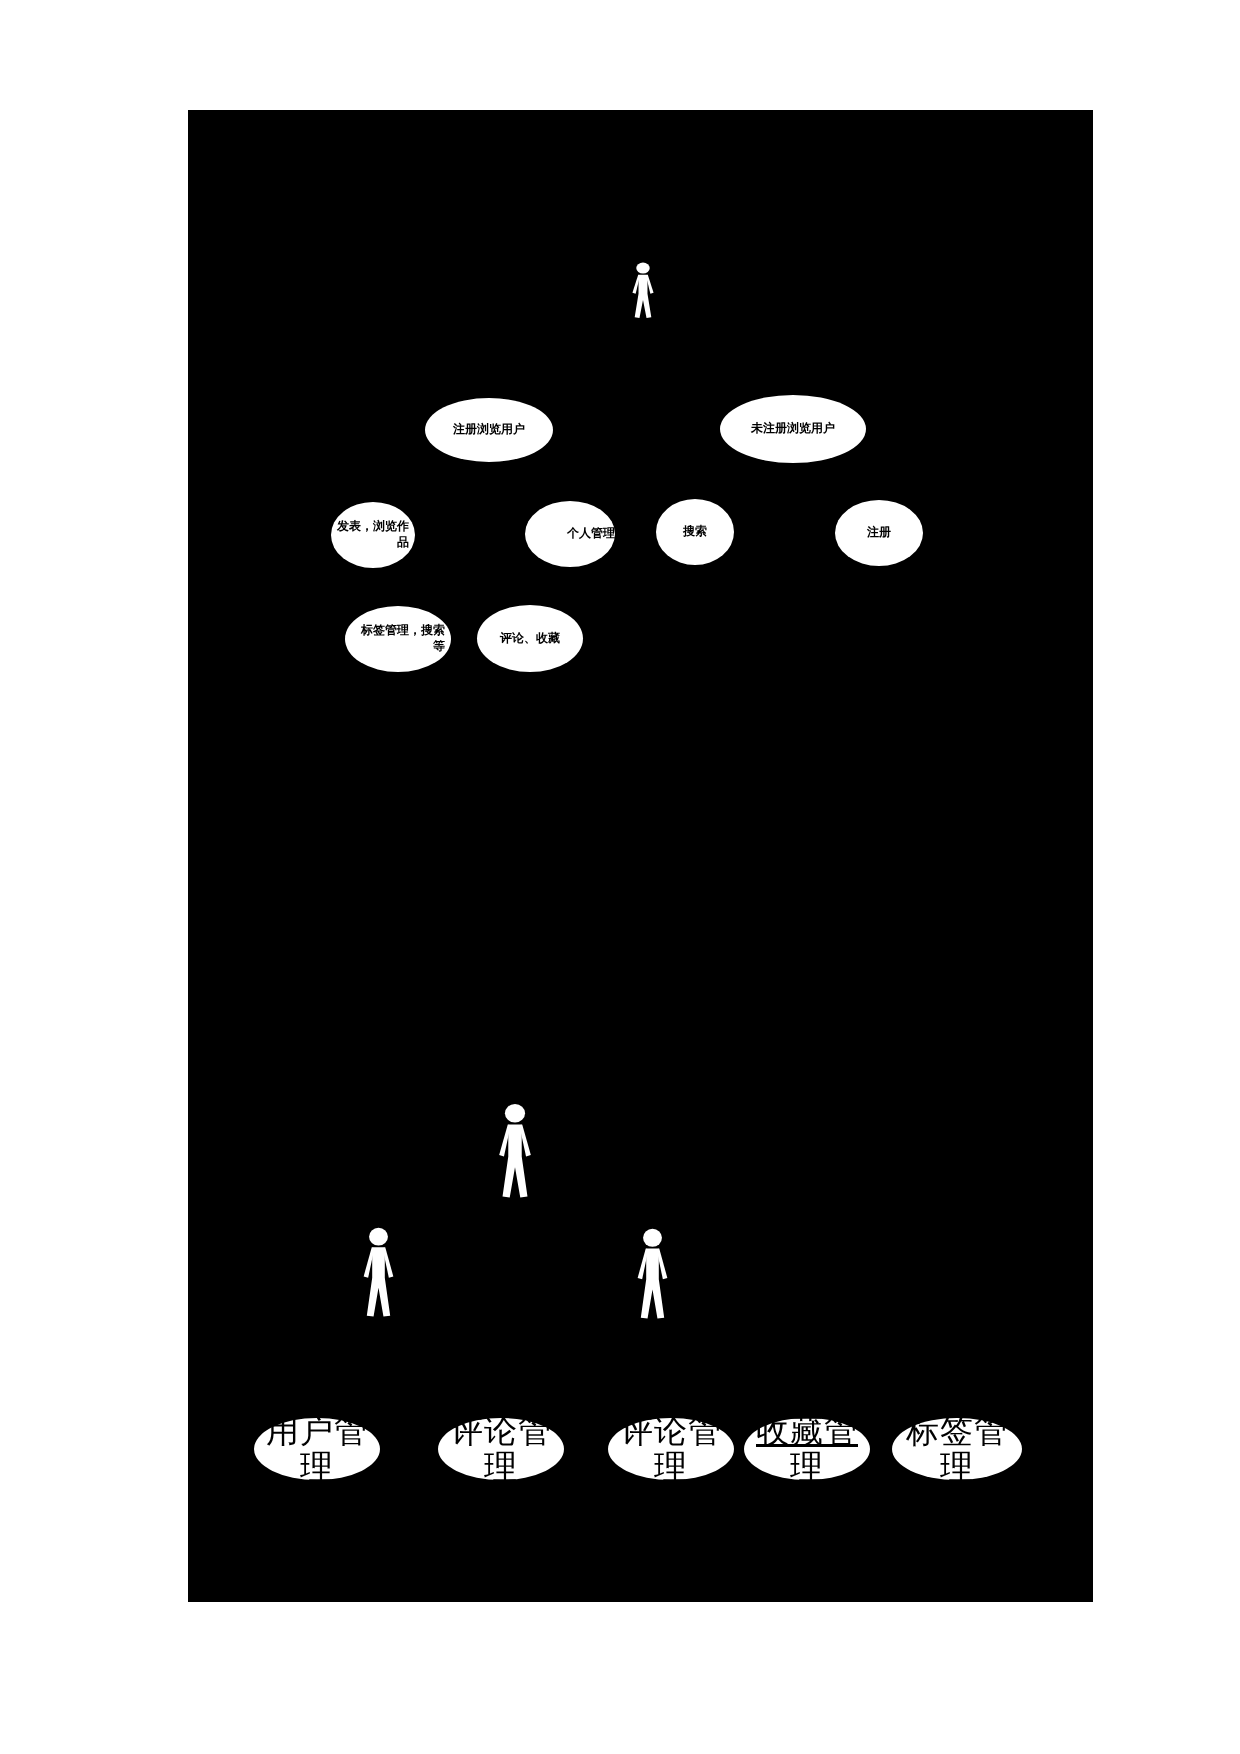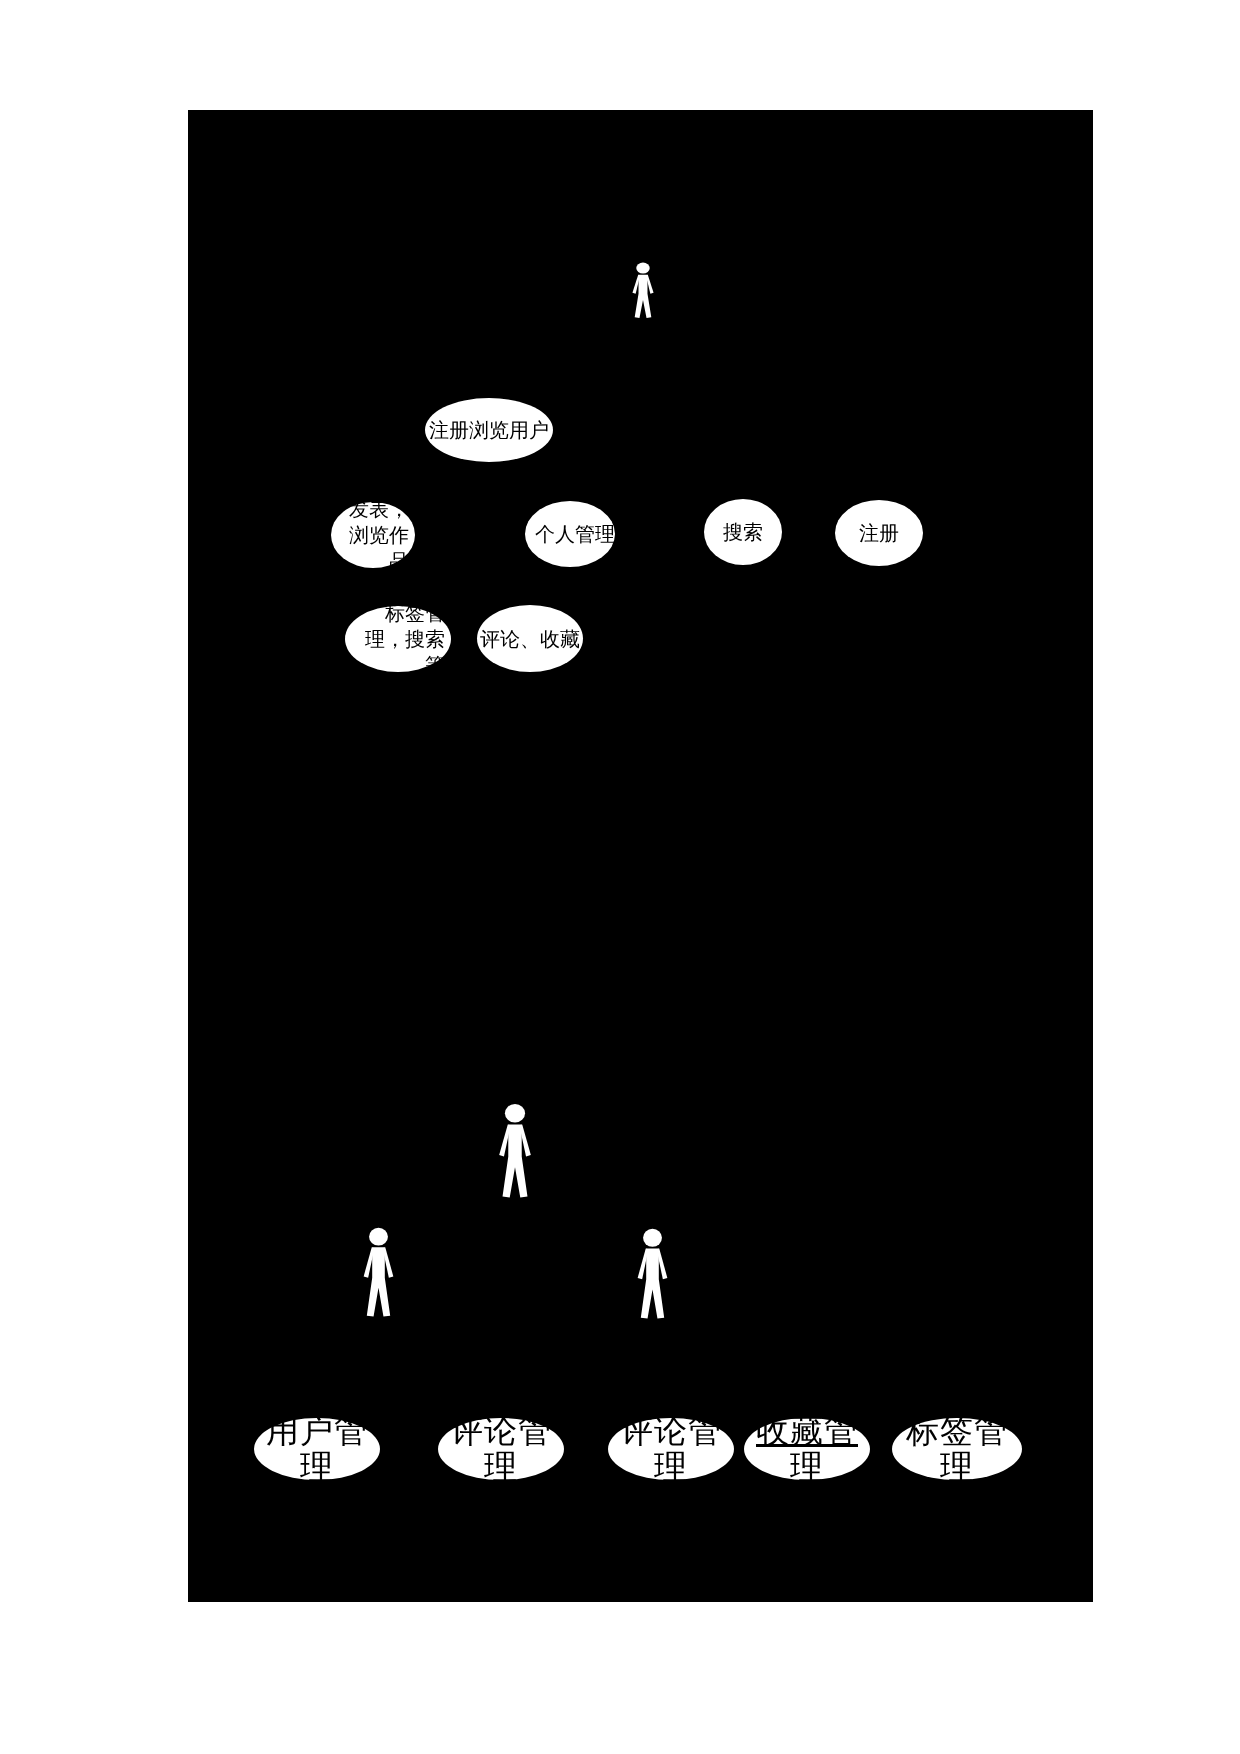--- a/index.html
+++ b/index.html
@@ -32,22 +32,22 @@
     justify-content: center;
     text-align: center;
     color: #000000;
   }
   .uc .uc-label {
     display: block;
     text-align: center;
   }
   .uc-top .uc-label {
     font-family: "Liberation Sans", sans-serif;
-    font-weight: normal;
-    font-size: 20px;
+    font-weight: bold;
+    font-size: 12px;
     line-height: 1.3;
   }
   .uc-wrap .uc-label {
     width: 100%;
     padding: 0 6px;
     text-align: right;
   }
   .uc-bottom .uc-label {
     font-family: "Liberation Serif", serif;
     font-weight: normal;
@@ -90,30 +90,33 @@
     <div class="actor" style="left:439px; top:152px; width:32px; height:58px;">
       <svg viewBox="0 0 100 220" preserveAspectRatio="none">
         <use href="#person-shape"></use>
       </svg>
     </div>
 
     <div class="uc uc-top" style="left:237px; top:288px; width:128px; height:64px;">
       <span class="uc-label">注册浏览用户</span>
     </div>
 
+    <div class="uc uc-top" style="left:532px; top:285px; width:146px; height:68px;">
+      <span class="uc-label">未注册浏览用户</span>
+    </div>
 
     <div class="uc uc-top uc-wrap" style="left:143px; top:392px; width:84px; height:66px;">
       <span class="uc-label">发表，浏览作品</span>
     </div>
 
     <div class="uc uc-top" style="left:337px; top:391px; width:90px; height:66px;justify-content:flex-end;">
       <span class="uc-label">个人管理</span>
     </div>
 
-    <div class="uc uc-top" style="left:516px; top:389px; width:78px; height:66px;align-items:center;">
+    <div class="uc uc-top" style="left:468px; top:389px; width:78px; height:66px;align-items:center;">
       <span class="uc-label">搜索</span>
     </div>
 
     <div class="uc uc-top" style="left:647px; top:390px; width:88px; height:66px;">
       <span class="uc-label">注册</span>
     </div>
 
     <div class="uc uc-top uc-wrap" style="left:157px; top:496px; width:106px; height:66px;">
       <span class="uc-label">标签管理，搜索等</span>
     </div>

